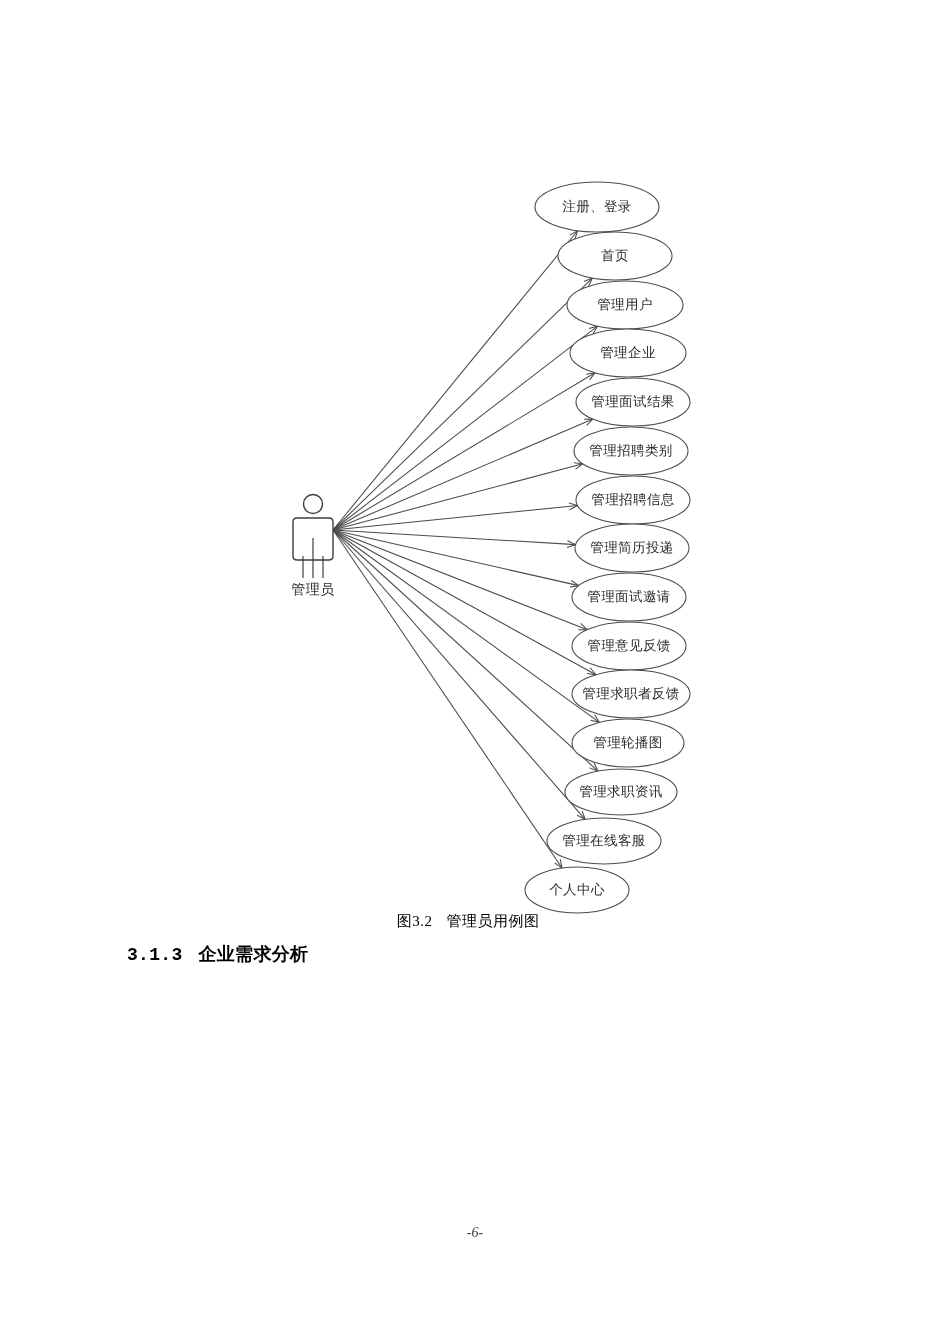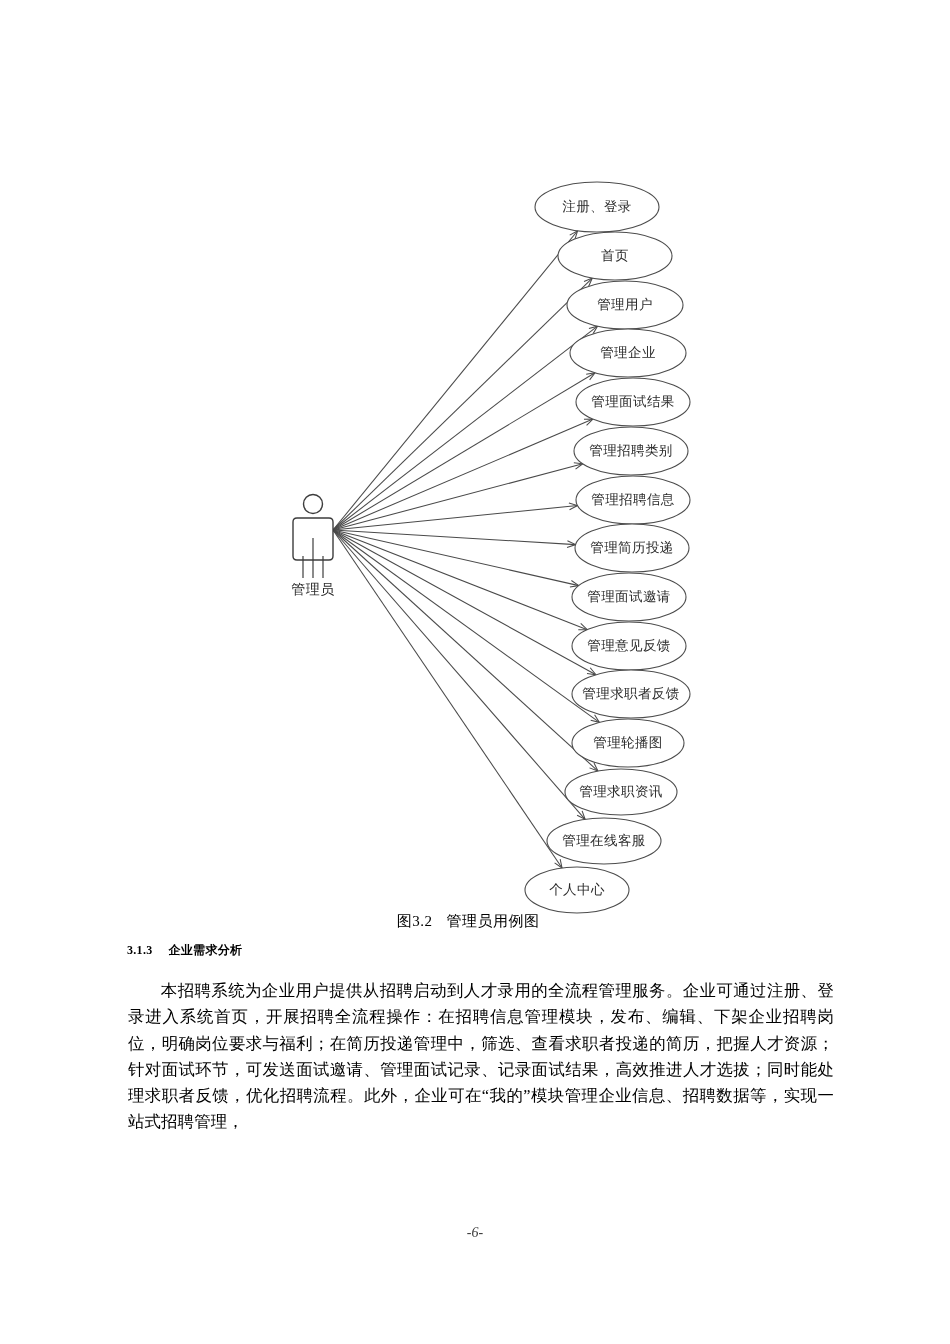--- a/index.html
+++ b/index.html
@@ -82,22 +82,22 @@
     font-size: 15px;
     letter-spacing: 0.5px;
   }
   #figure-caption .cap-num { margin-right: 14px; }
 
   
   #section-heading {
     position: absolute;
     left: 127px;
     top: 942px;
-    font-family: Liberation Serif, serif;
-    font-size: 12px;
+    font-family: Liberation Mono, monospace;
+    font-size: 18px;
     font-weight: bold;
     letter-spacing: 0.3px;
     white-space: nowrap;
   }
   #section-heading .heading-num { margin-right: 16px; }
 
   
   #body-paragraph {
     position: absolute;
     left: 128px;
@@ -206,17 +206,16 @@
   </div>
 
   <div id="figure-caption">
     <span class="cap-num">图3.2</span><span>管理员用例图</span>
   </div>
 
   <div id="section-heading">
     <span class="heading-num">3.1.3</span><span>企业需求分析</span>
   </div>
 
-  <div id="body-paragraph">本招聘系统为企业用户提供从招聘启动到人才录用的全流程管理服务。企业可通过注册、登录进入系统首页，开展招聘全流程操作：在招聘信息管理模块，发布、编辑、下架企业招聘岗位，明确岗位要求与福利；在简历投递管理中，筛选、查看求职者投递的简历，把握人才资源；针对面试环节，可发送面试邀请、管理面试记录、记录面试结果，高效推进人才选拔；同时能处理求职者反馈，优化招聘流程。此外，企业可在“我的”模块管理企业信息、招聘数据等，实现一站式招聘管理，</div>
 
   <div id="page-number">-6-</div>
 
 </div>
 
 </body></html>

